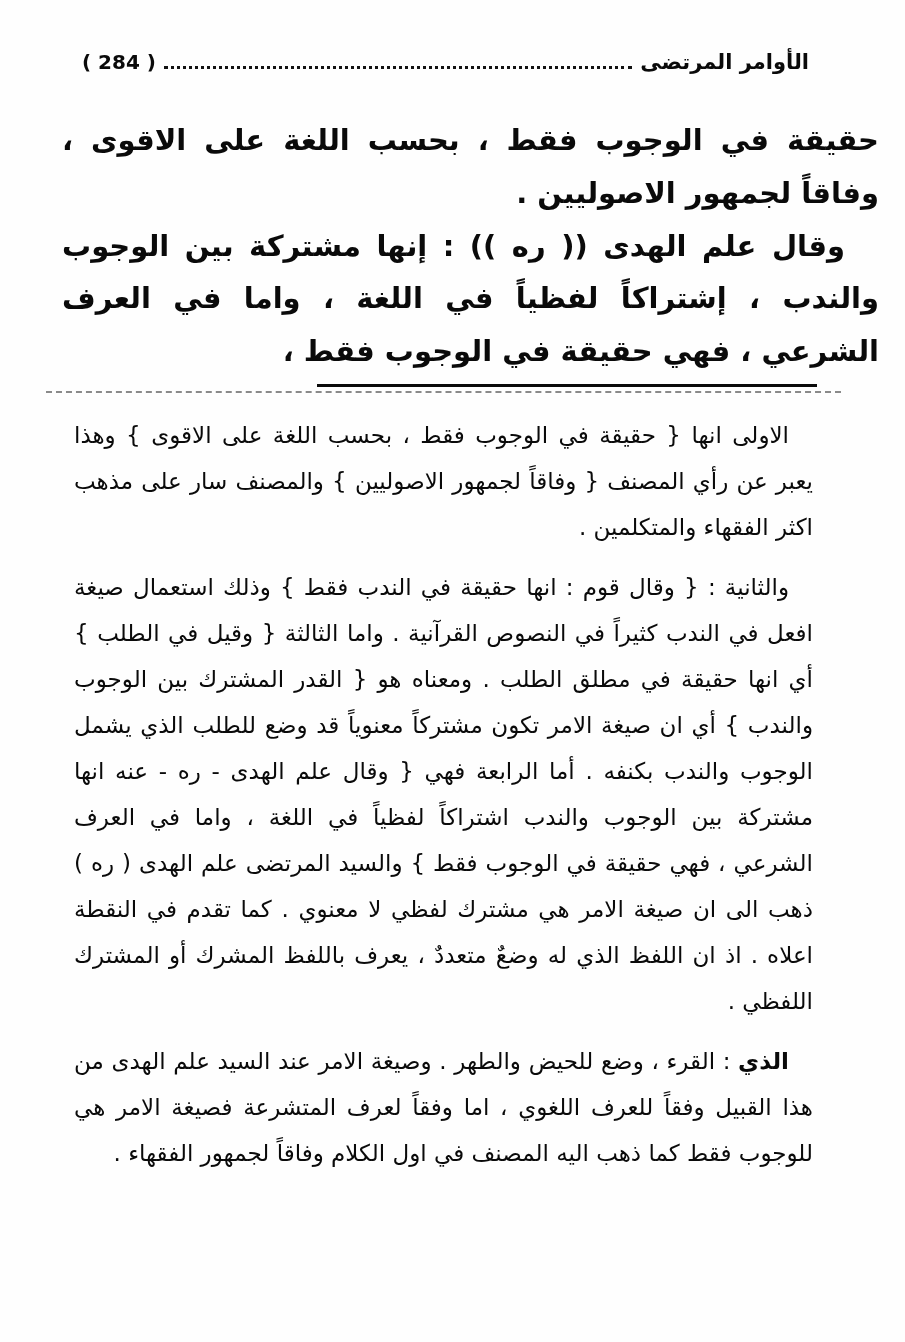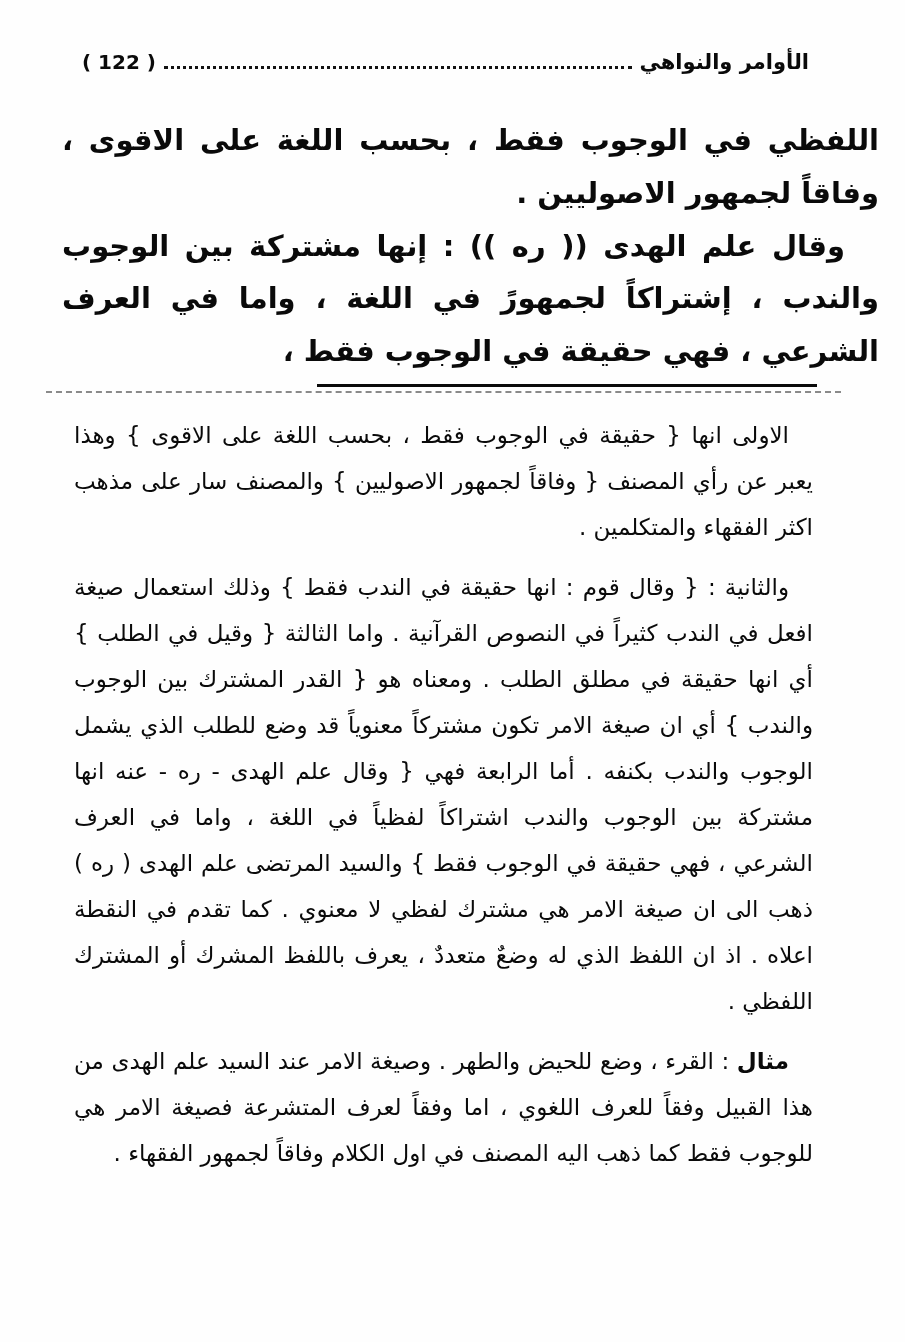--- a/index.html
+++ b/index.html
@@ -96,34 +96,34 @@
   .commentary b {
     font-weight: bold;
   }
 </style>
 </head>
 <body>
 
 <div class="page">
 
   <header class="running-head">
-    <span class="head-title">الأوامر والنواهي</span>
+    <span class="head-title">الأوامر المرتضى</span>
     <span class="leader"></span>
-    <span class="page-num">( 122 )</span>
+    <span class="page-num">( 284 )</span>
   </header>
 
   <section class="matn" id="matn">
-      <p class="no-indent">اللفظي في الوجوب فقط ، بحسب اللغة على الاقوى ، وفاقاً لجمهور الاصوليين .</p>
-      <p>وقال علم الهدى (( ره )) : إنها مشتركة بين الوجوب والندب ، إشتراكاً لجمهورً في اللغة ، واما في العرف الشرعي ، فهي حقيقة في الوجوب فقط ،</p>
+      <p class="no-indent">حقيقة في الوجوب فقط ، بحسب اللغة على الاقوى ، وفاقاً لجمهور الاصوليين .</p>
+      <p>وقال علم الهدى (( ره )) : إنها مشتركة بين الوجوب والندب ، إشتراكاً لفظياً في اللغة ، واما في العرف الشرعي ، فهي حقيقة في الوجوب فقط ،</p>
     </section>
 
   <div class="separator">
     <div class="sep-solid"></div>
     <div class="sep-dashed"></div>
   </div>
 
   <section class="commentary" id="commentary">
       <p>الاولى انها { حقيقة في الوجوب فقط ، بحسب اللغة على الاقوى } وهذا يعبر عن رأي المصنف { وفاقاً لجمهور الاصوليين } والمصنف سار على مذهب اكثر الفقهاء والمتكلمين .</p>
       <p>والثانية : { وقال قوم : انها حقيقة في الندب فقط } وذلك استعمال صيغة افعل في الندب كثيراً في النصوص القرآنية . واما الثالثة { وقيل في الطلب } أي انها حقيقة في مطلق الطلب . ومعناه هو { القدر المشترك بين الوجوب والندب } أي ان صيغة الامر تكون مشتركاً معنوياً قد وضع للطلب الذي يشمل الوجوب والندب بكنفه . أما الرابعة فهي { وقال علم الهدى - ره - عنه انها مشتركة بين الوجوب والندب اشتراكاً لفظياً في اللغة ، واما في العرف الشرعي ، فهي حقيقة في الوجوب فقط } والسيد المرتضى علم الهدى ( ره ) ذهب الى ان صيغة الامر هي مشترك لفظي لا معنوي . كما تقدم في النقطة اعلاه . اذ ان اللفظ الذي له وضعٌ متعددٌ ، يعرف باللفظ المشرك أو المشترك اللفظي .</p>
-      <p><b>مثال</b> : القرء ، وضع للحيض والطهر . وصيغة الامر عند السيد علم الهدى من هذا القبيل وفقاً للعرف اللغوي ، اما وفقاً لعرف المتشرعة فصيغة الامر هي للوجوب فقط كما ذهب اليه المصنف في اول الكلام وفاقاً لجمهور الفقهاء .</p>
+      <p><b>الذي</b> : القرء ، وضع للحيض والطهر . وصيغة الامر عند السيد علم الهدى من هذا القبيل وفقاً للعرف اللغوي ، اما وفقاً لعرف المتشرعة فصيغة الامر هي للوجوب فقط كما ذهب اليه المصنف في اول الكلام وفاقاً لجمهور الفقهاء .</p>
     </section>
 
 </div>
 
 </body></html>

